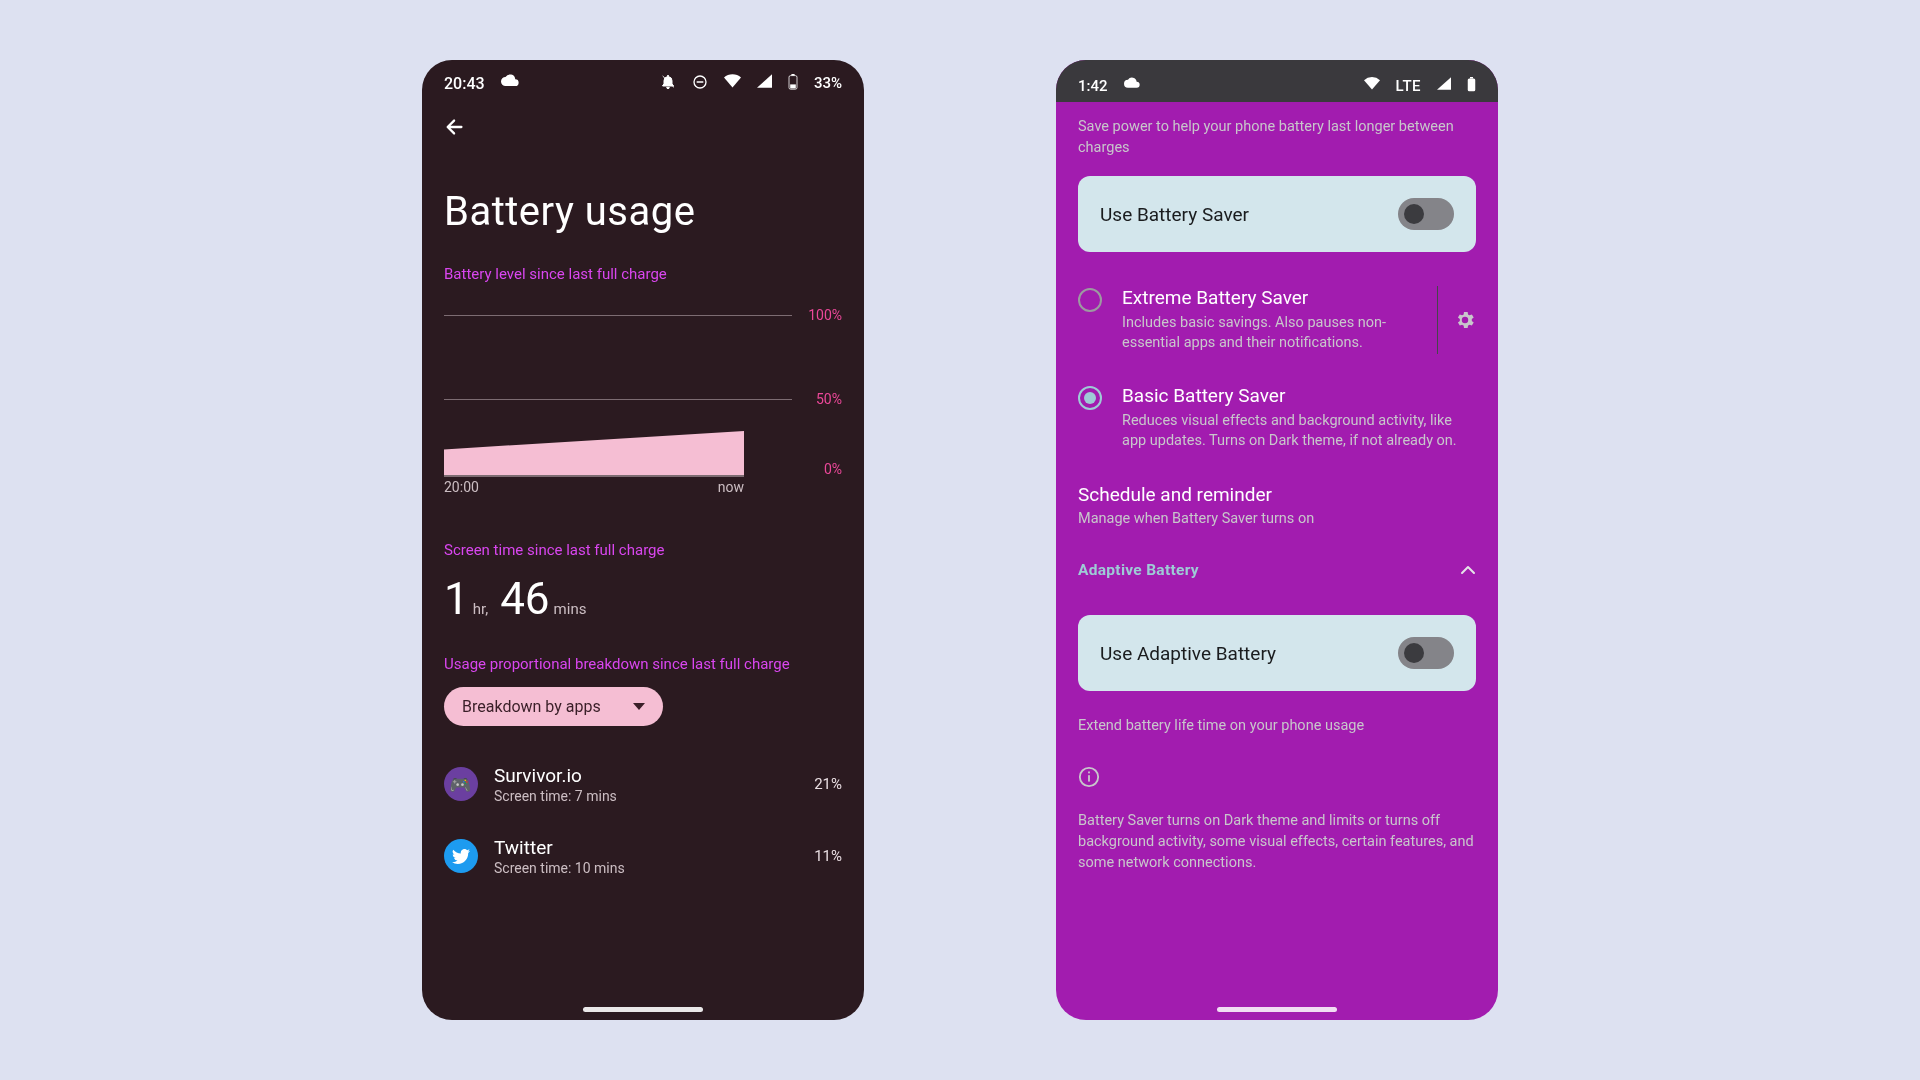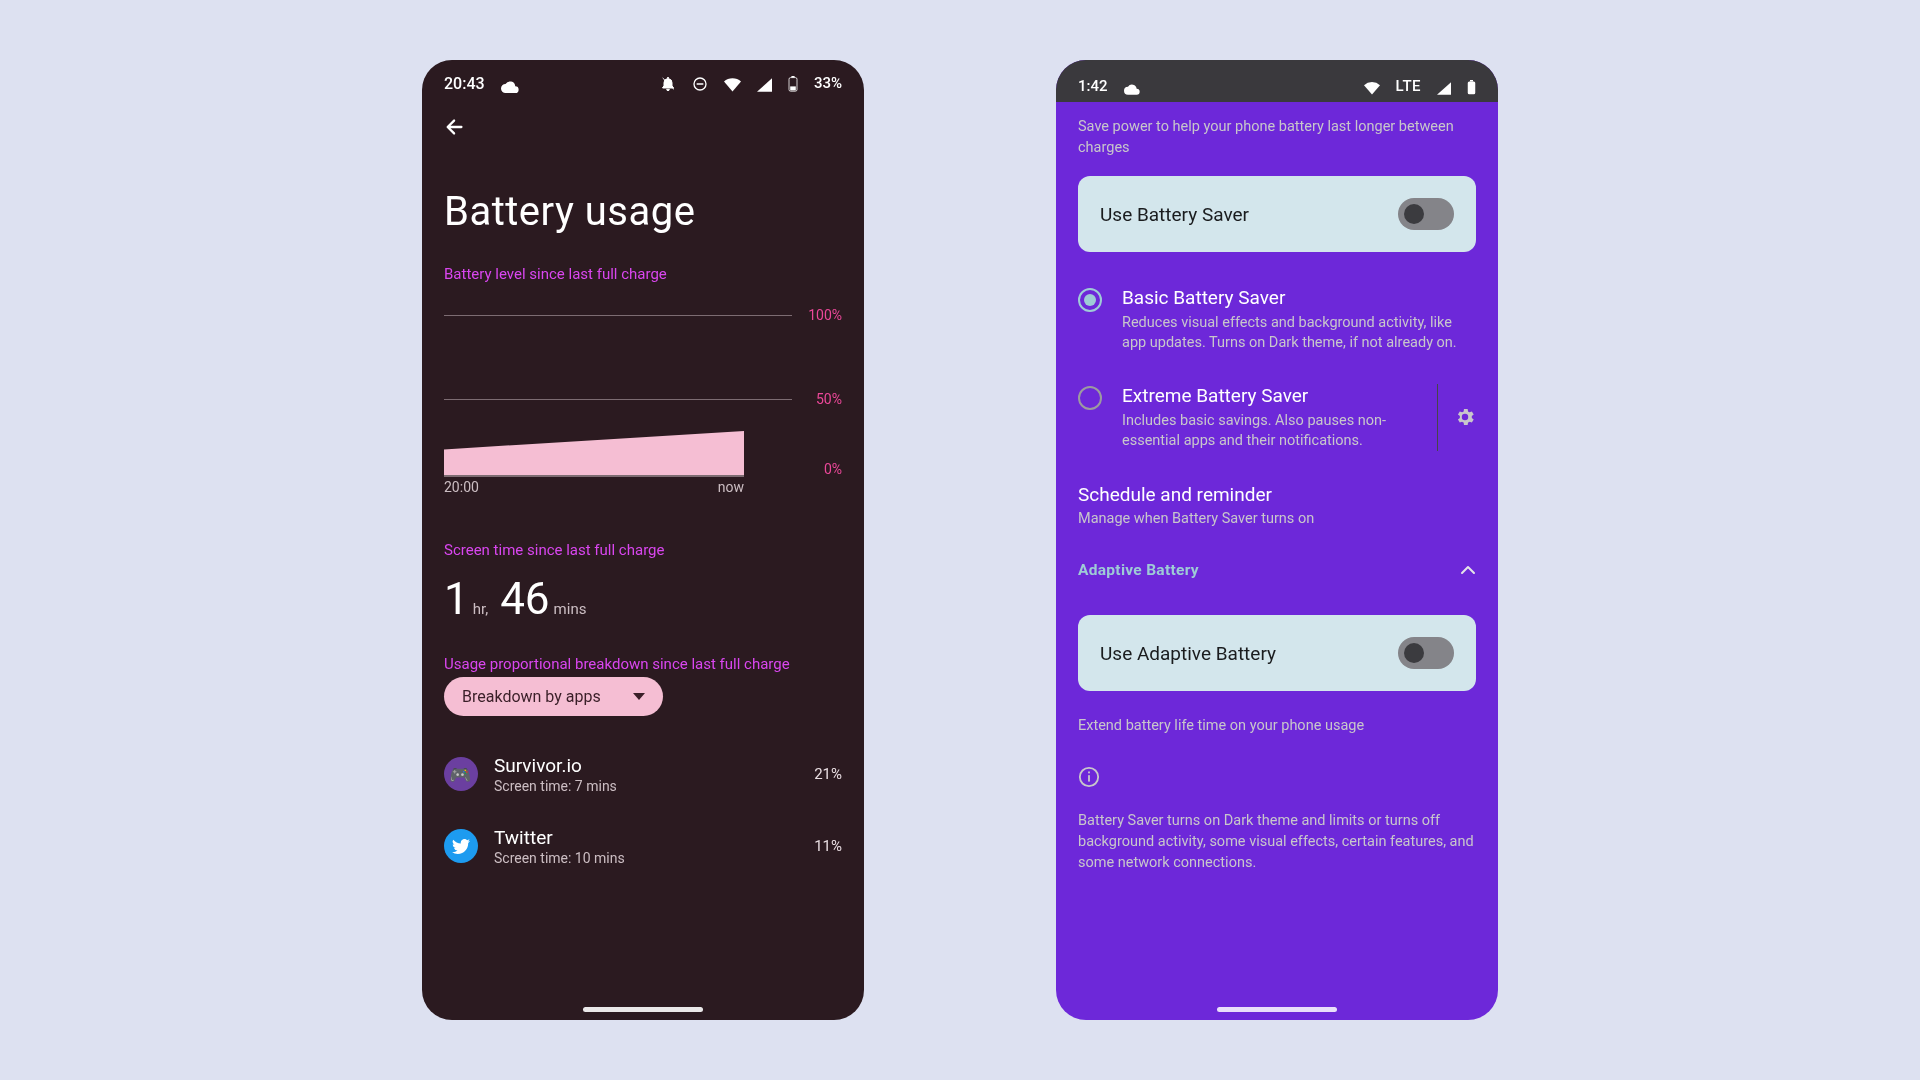--- a/index.html
+++ b/index.html
@@ -22,21 +22,21 @@
     position: relative;
     color: #fff;
   }
   
   .p1 { background: #2b1a20; }
   .status-bar {
     display: flex; justify-content: space-between; align-items: center;
     padding: 8px 22px 0 22px; font-size: 16px; font-weight: 500;
     height: 38px;
   }
-  .status-left, .status-right { display: flex; align-items: flex-end; gap: 16px; }
+  .status-left, .status-right { display: flex; align-items: flex-start; gap: 16px; }
   .status-right span, .status-right svg { font-size: 15px; }
   .back-btn { padding: 18px 22px 0 22px; }
   .p1 h1 { font-size: 40px; font-weight: 400; padding: 50px 22px 30px 22px; letter-spacing: 0.5px;}
   .subhead { font-size: 15px; color: #d946ef; padding: 0 22px 14px 22px; }
   .chart-block { padding: 10px 22px 0 22px; position: relative; }
   .chart-row { display:flex; align-items:center; gap:10px; margin-bottom:0; }
   .chart-line { flex:1; height:1px; background:#7d6c72; position:relative;}
   .chart-label { font-size:14px; color:#ec4899; width:40px; text-align:right;}
   .spacer-100-50 { height:68px; }
   .chart-area {
@@ -48,38 +48,38 @@
   .chart-xaxis { display:flex; justify-content:space-between; font-size:14px; color:#cbbdc2; padding:2px 48px 0 0;}
   .chart-zero-row { display:flex; align-items:flex-end; gap:10px;}
   .chart-zero-line { flex:1; }
   .screen-time { padding: 46px 22px 0 22px; }
   .big-val { display:flex; align-items:baseline; gap:4px; padding:10px 0 30px 0;}
   .big-num { font-size:44px; font-weight:400; }
   .big-unit { font-size:15px; color:#cbbdc2; margin-right:8px;}
   .dropdown-chip {
     display:inline-flex; align-items:center; gap:32px;
     background:#f5bed3; color:#3a1f28; border-radius:22px;
-    padding:10px 18px; font-size:16px; margin:4px 22px 22px 22px;
+    padding:10px 18px; font-size:16px; margin:14px 22px 22px 22px;
   }
   .app-row {
     display:flex; align-items:center; gap:16px; padding:16px 22px;
   }
   .app-icon {
     width:34px; height:34px; border-radius:50%; background:#6b3fa0;
     display:flex; align-items:center; justify-content:center; font-size:18px;
   }
   .app-icon.tw { background:#1d9bf0; }
   .app-info { flex:1; }
   .app-name { font-size:19px; }
   .app-sub { font-size:14px; color:#cbbdc2; margin-top:1px;}
   .app-pct { font-size:15px; color:#e8dde1; }
   .home-ind { position:absolute; bottom:8px; left:50%; transform:translateX(-50%); width:120px; height:5px; border-radius:3px; background:#fff; opacity:.9;}
 
   
-  .p2 { background:#6d28d9; }
+  .p2 { background:#a21caf; }
   .p2 .status-bar { background:#3a393d; font-size:15px; padding-top:10px; height:42px;}
   .p2-header { background:#3a393d; padding: 16px 22px 18px 22px; display:flex; align-items:center; gap:28px; }
   .p2-header h2 { font-size:23px; font-weight:400; }
   .p2-content { padding: 14px 22px 0 22px; }
   .info-line { font-size:14.5px; color:#c8c6cb; line-height:1.45; }
   .toggle-card {
     background:#d3e6ec; border-radius:12px; padding:22px 22px;
     display:flex; align-items:center; justify-content:space-between;
     margin:18px 0 24px 0;
   }
@@ -269,44 +269,44 @@
     <div class="info-line">Save power to help your phone battery last longer between charges</div>
 
     <div class="toggle-card">
       <span class="lbl">Use Battery Saver</span>
       <span class="toggle">
           <span class="knob"></span>
         </span>
     </div>
 
     <div class="radio-row">
-      <span class="radio-outer">
-          <span class="radio-inner"></span>
-        </span>
-      <div class="radio-text">
-        <div class="radio-title">Basic Battery Saver</div>
-        <div class="radio-sub">Reduces visual effects and background activity, like app updates. Turns on Dark theme, if not already on.</div>
-      </div>
-    </div>
-
-    <div class="radio-row">
       <span class="radio-outer unsel"></span>
       <div class="radio-text">
         <div class="radio-title">Extreme Battery Saver</div>
         <div class="radio-sub">Includes basic savings. Also pauses non-essential apps and their notifications.</div>
       </div>
       <div class="radio-gear">
         <span>
           <svg width="22" height="22" viewBox="0 0 24 24">
               <path fill="#c8c6cb" d="M19.4 13a7.5 7.5 0 000-2l2.1-1.6-2-3.5-2.5 1a7.5 7.5 0 00-1.7-1l-.4-2.7h-4l-.4 2.7a7.5 7.5 0 00-1.7 1l-2.5-1-2 3.5L6.4 11a7.5 7.5 0 000 2l-2.1 1.6 2 3.5 2.5-1a7.5 7.5 0 001.7 1l.4 2.7h4l.4-2.7a7.5 7.5 0 001.7-1l2.5 1 2-3.5L19.4 13zM12 15.5A3.5 3.5 0 1115.5 12 3.5 3.5 0 0112 15.5z"></path>
             </svg>
         </span>
       </div>
     </div>
 
+    <div class="radio-row">
+      <span class="radio-outer">
+          <span class="radio-inner"></span>
+        </span>
+      <div class="radio-text">
+        <div class="radio-title">Basic Battery Saver</div>
+        <div class="radio-sub">Reduces visual effects and background activity, like app updates. Turns on Dark theme, if not already on.</div>
+      </div>
+    </div>
+
     <div class="section-head">Schedule and reminder</div>
     <div class="section-sub">Manage when Battery Saver turns on</div>
 
     <div class="expand-row">
       <span class="elabel">Adaptive Battery</span>
       <span>
         <svg width="16" height="10" viewBox="0 0 16 10">
             <path stroke="#e5e3e8" stroke-width="2" fill="none" stroke-linecap="round" stroke-linejoin="round" d="M2 8l6-6 6 6"></path>
           </svg>
       </span>

